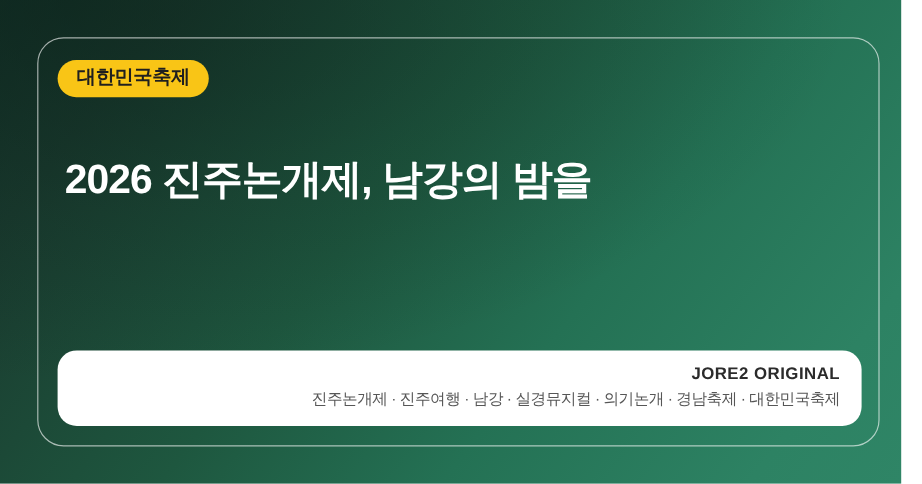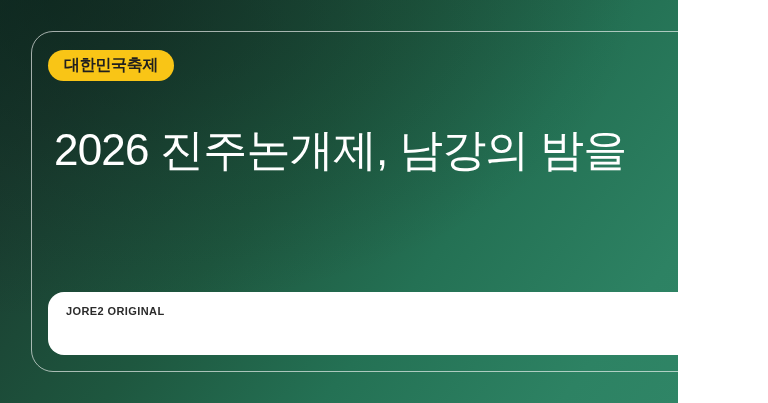--- a/index.html
+++ b/index.html
@@ -10,31 +10,32 @@
   body {
     width: 768px;
     height: 403px;
     overflow: hidden;
     font-family: "Liberation Sans", "DejaVu Sans", sans-serif;
   }
 
   
   .poster {
     position: relative;
-    width: 678px;
+    width: 751px;
     height: 403px;
     box-sizing: border-box;
     background: linear-gradient(128deg,
                 #15332a 0%,
                 #1a3b2f 14%,
                 #1e573f 42%,
                 #247154 64%,
                 #2d8263 88%,
                 #2f8566 100%);
     overflow: hidden;
+    text-align: right;
   }
 
   
   .poster::after {
     content: "";
     position: absolute;
     inset: 0;
     background: radial-gradient(ellipse 120% 110% at 8% 0%,
                 rgba(10, 32, 24, 0.55) 0%,
                 rgba(10, 32, 24, 0.18) 40%,
@@ -82,22 +83,22 @@
     white-space: nowrap;
   }
 
   
   .headline {
     position: absolute;
     left: 6px;
     top: 98px;
     margin: 0;
     color: #ffffff;
-    font-size: 44px;
-    font-weight: normal;
+    font-size: 34px;
+    font-weight: bold;
     line-height: 42px;
     letter-spacing: -0.8px;
     white-space: nowrap;
   }
   .headline .line {
     display: block;
   }
 
   
   .info-card {
@@ -107,21 +108,21 @@
     width: 670px;
     height: 63px;
     box-sizing: border-box;
     background: #ffffff;
     border-radius: 16px;
     padding: 11px 18px 0 18px;
   }
   .info-label {
     margin: 0;
     color: #2b2b2b;
-    font-size: 11px;
+    font-size: 14px;
     font-weight: bold;
     letter-spacing: 0.4px;
     line-height: 16px;
     white-space: nowrap;
   }
   .info-tags {
     margin: 5px 0 0 0;
     color: #565656;
     font-size: 13px;
     font-weight: normal;
@@ -140,16 +141,17 @@
   <div class="content">
 
     <span class="badge">대한민국축제</span>
 
     <h1 class="headline">
       <span class="line">2026 진주논개제, 남강의 밤을</span>
     </h1>
 
     <div class="info-card">
       <p class="info-label">JORE2 ORIGINAL</p>
+      <p class="info-tags">진주논개제 · 진주여행 · 남강 · 실경뮤지컬 · 의기논개 · 경남축제 · 대한민국축제</p>
     </div>
 
   </div>
 </div>
 
 </body></html>

